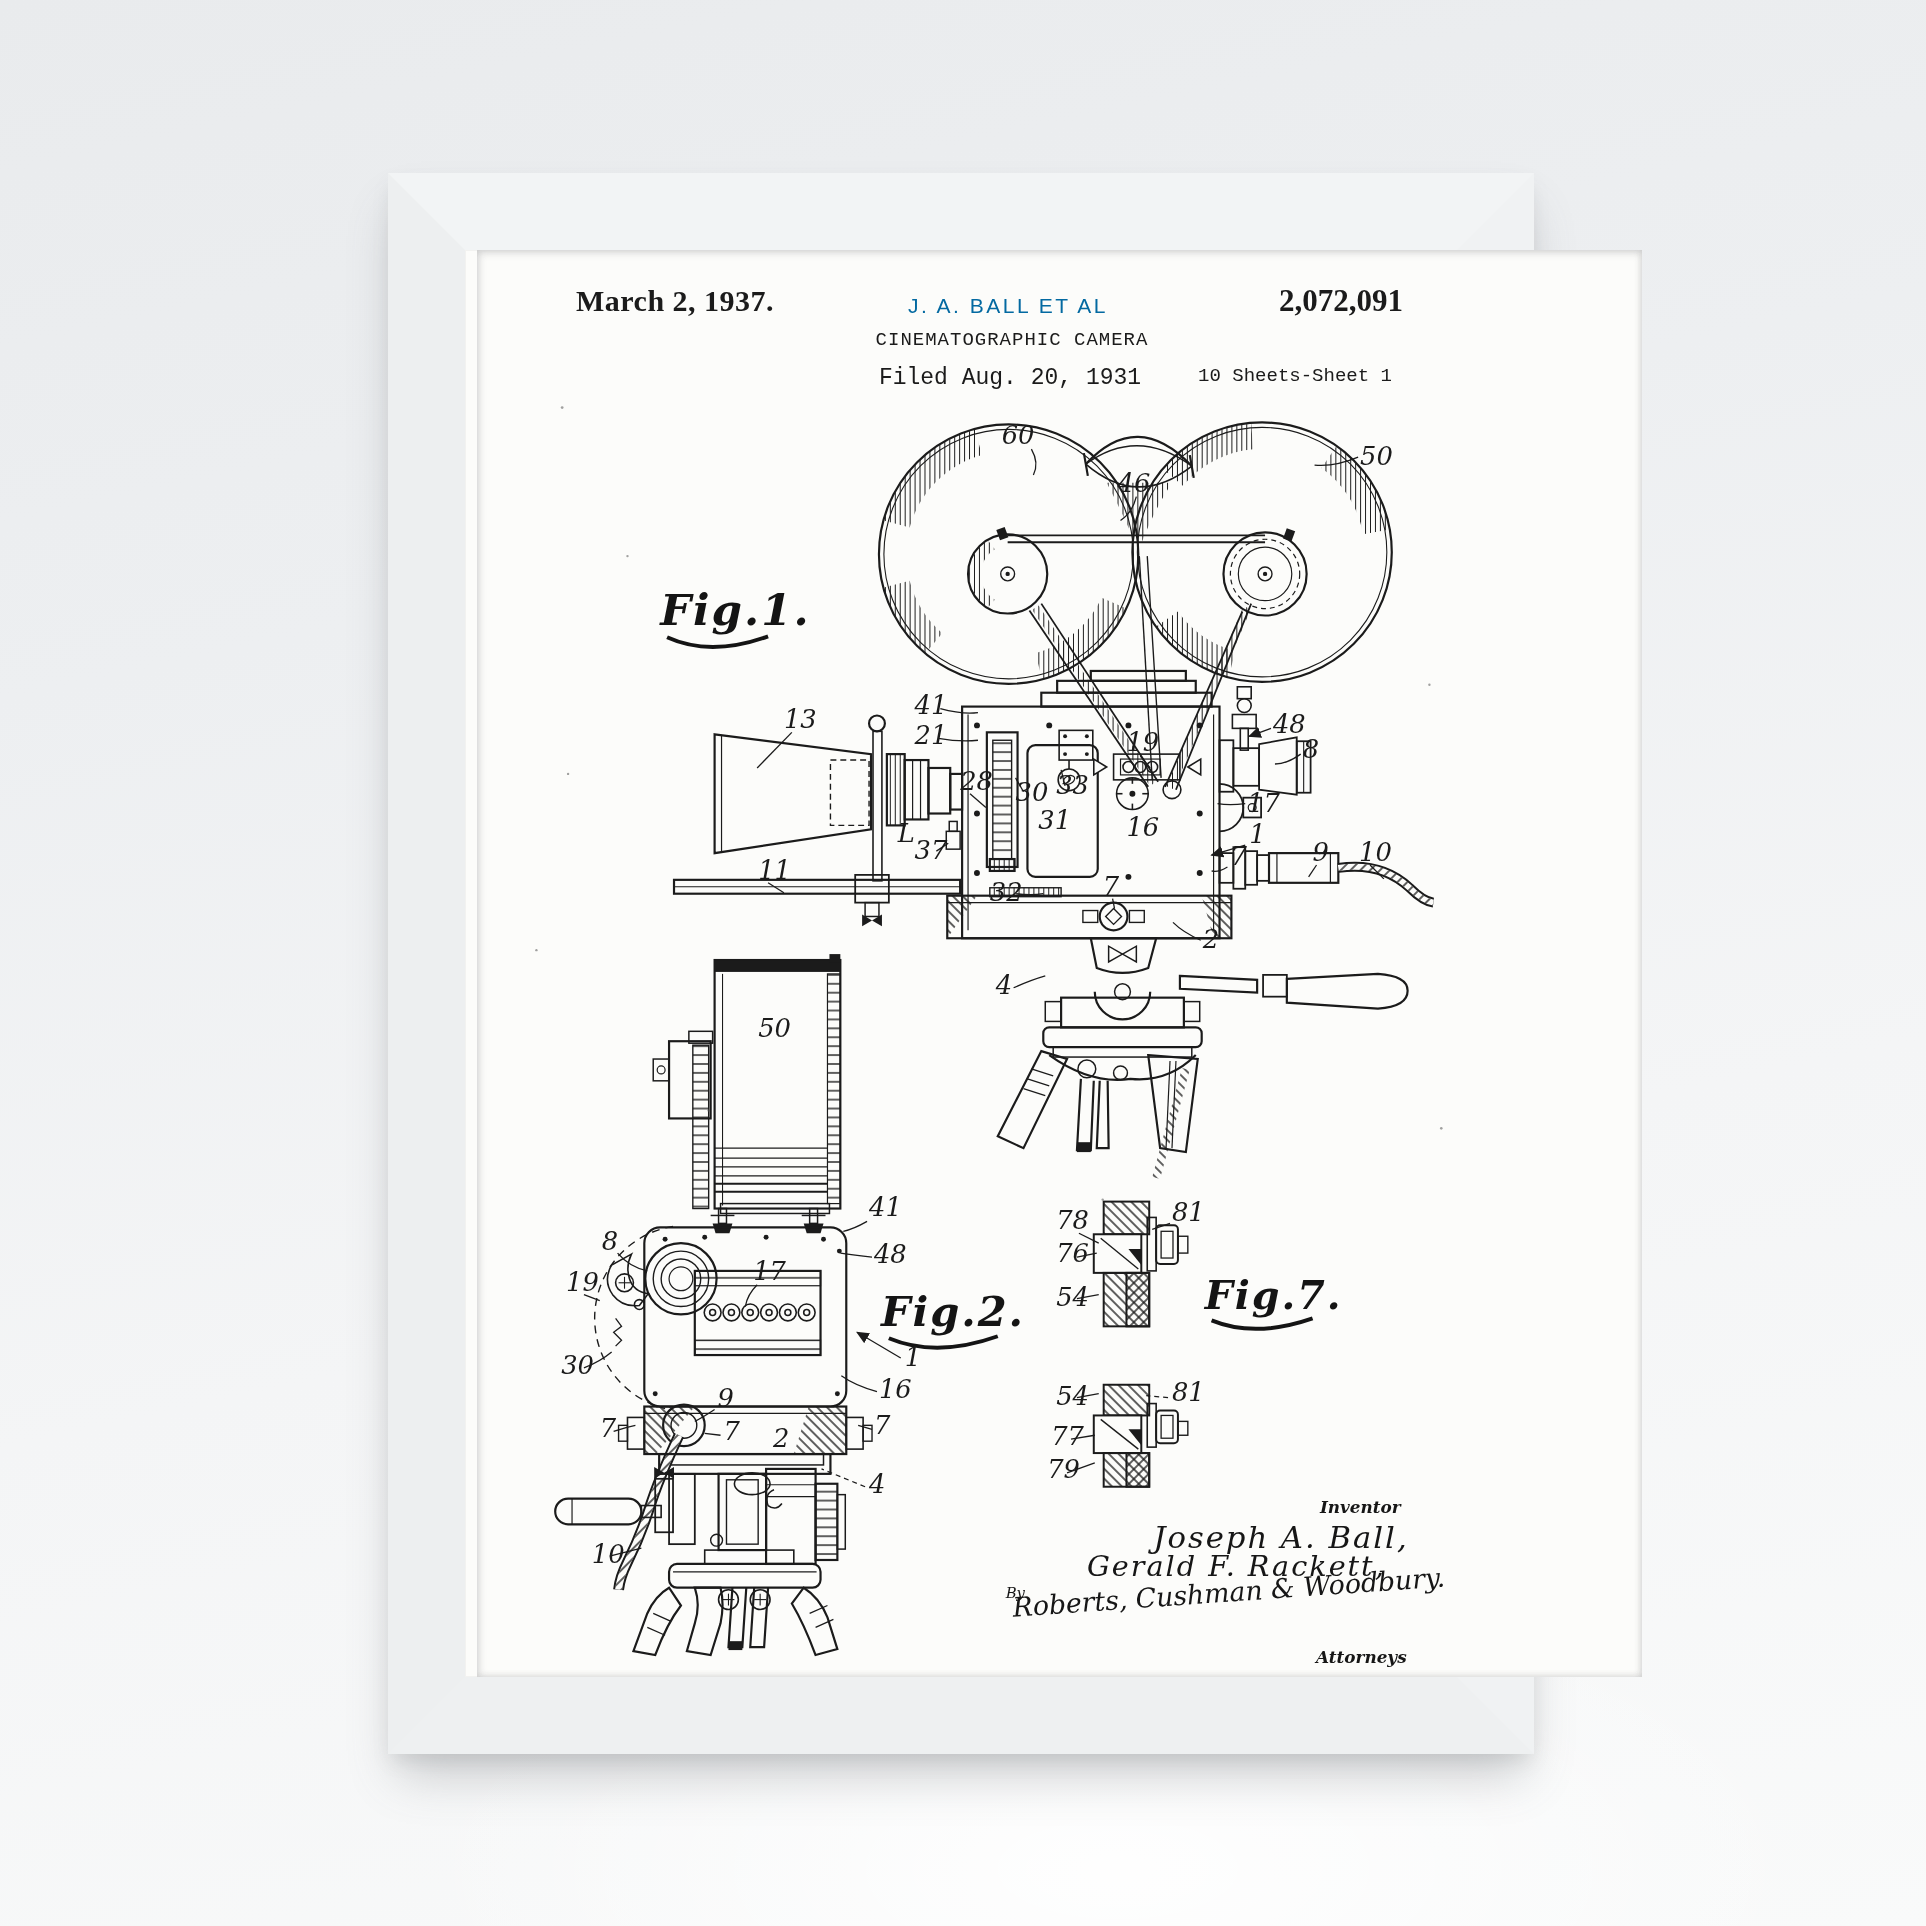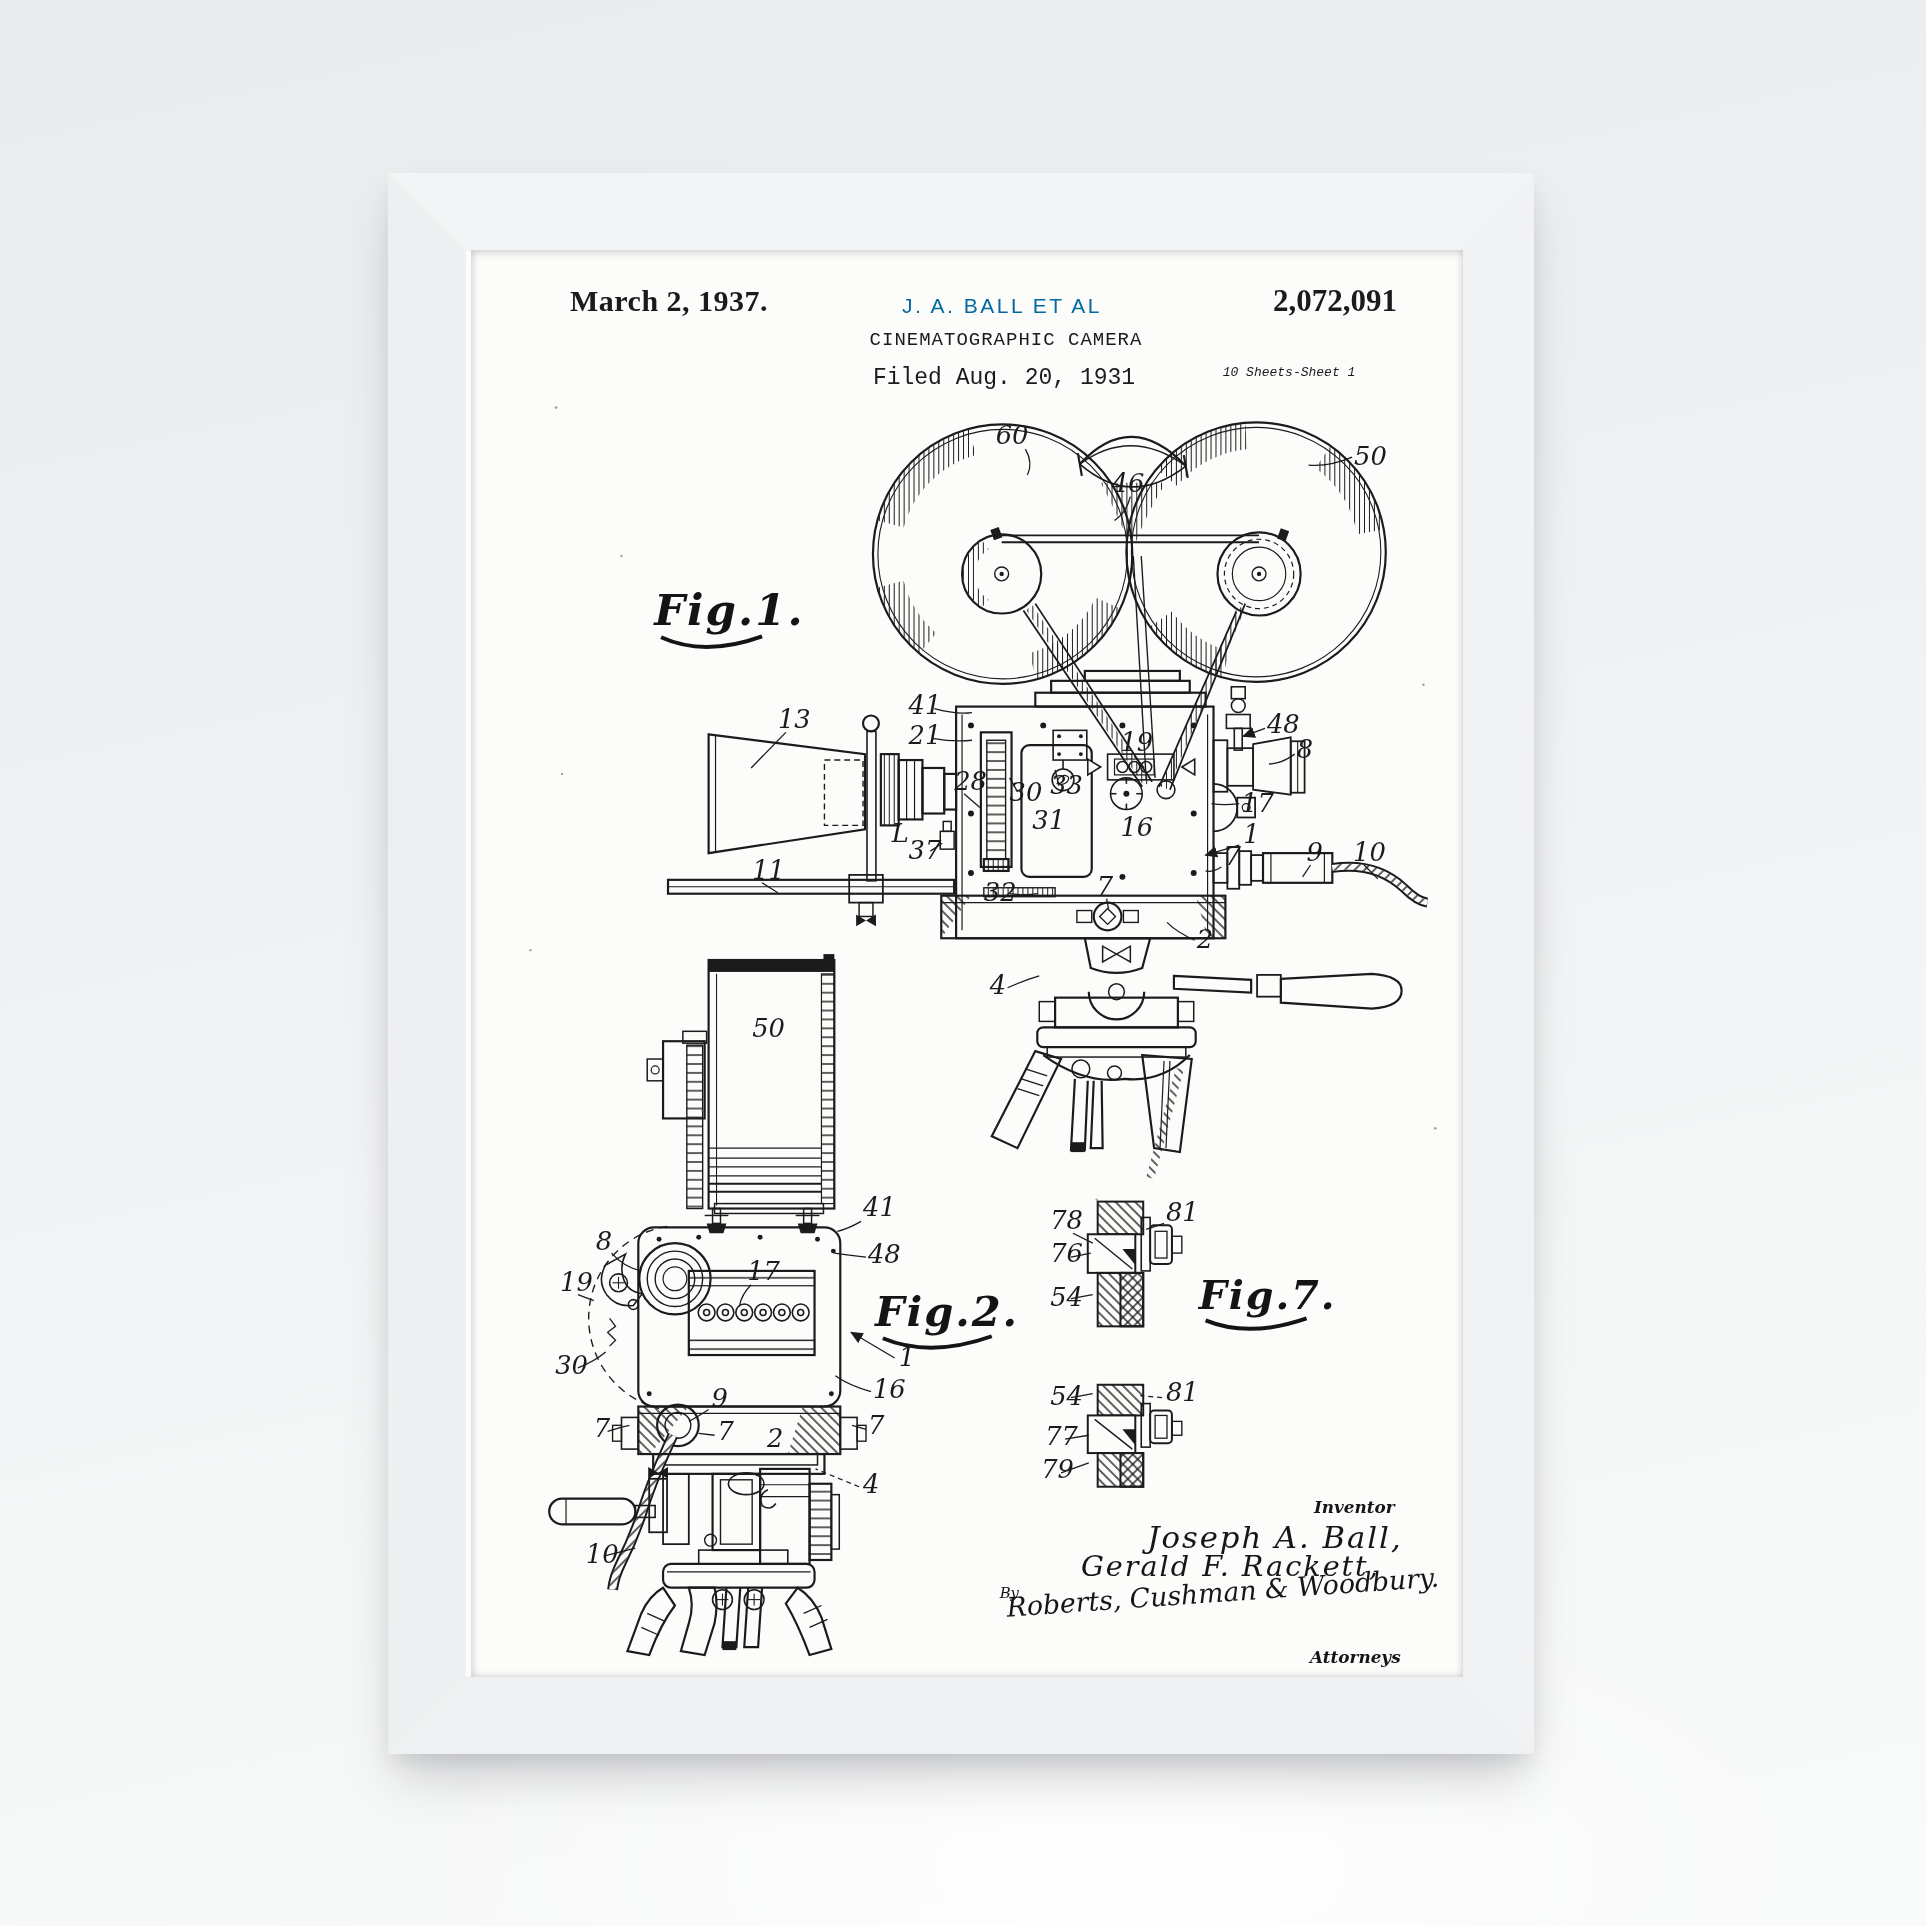--- a/index.html
+++ b/index.html
@@ -9,33 +9,33 @@
     background:
       radial-gradient(ellipse 1188px 495px at 58% 97%, rgba(255,255,255,.9) 0%, rgba(255,255,255,0) 60%),
       linear-gradient(168deg,#e9ebed 0%,#edeff1 30%,#f4f5f6 62%,#f9fafa 100%);}
   .frame{position:absolute;left:388px;top:173px;width:1146px;height:1581px;
     box-sizing:border-box;
     border-style:solid;border-width:77px;
     border-color:#f2f4f5 #f0f2f3 #eef0f1 #edeff0;
     box-shadow:0 30px 46px -10px rgba(95,100,105,.30), 0 10px 18px -4px rgba(120,125,130,.18),
                inset 0 0 0 1px rgba(0,0,0,.04);
     background:#fcfcfa;}
-  .paper{position:absolute;left:6px;top:0;width:992px;height:1427px;
+  .paper{position:absolute;left:12px;top:0;width:1165px;height:1427px;
     background:#fcfcfa;
     box-shadow:inset 0 3px 9px rgba(60,60,65,.14), inset 3px 0 8px rgba(60,60,65,.07),
                inset -2px 0 6px rgba(60,60,65,.05), inset 0 -2px 6px rgba(60,60,65,.06);}
   .ht{position:absolute;color:#1b1b1b;white-space:nowrap;}
   .date{left:99px;top:34px;font-size:30px;font-weight:bold;letter-spacing:0.5px;}
   .etal{left:531px;top:44px;transform:translateX(-50%);
         font-family:"Liberation Sans",sans-serif;font-size:21px;letter-spacing:2.5px;color:#0369a1;}
   .patno{left:926px;top:33px;transform:translateX(-100%);font-size:31px;font-weight:bold;text-align:center;}
   .mono{font-family:"Liberation Mono",monospace;}
   .title{left:535px;top:79px;transform:translateX(-50%);font-size:19px;letter-spacing:1px;}
   .filed{left:533px;top:115px;transform:translateX(-50%);font-size:23px;}
-  .sheet{left:818px;top:115px;transform:translateX(-50%);font-size:13px;font-style:italic;}
+  .sheet{left:818px;top:115px;transform:translateX(-50%);font-size:19px;}
   svg{position:absolute;left:0;top:0;}
   .num{font:italic 26px "DejaVu Serif",serif;fill:#1b1b1b;}
   .fig{font:italic bold 44px "DejaVu Serif",serif;fill:#141414;letter-spacing:2px;}
   .sig{font-style:italic;font-family:"DejaVu Serif",serif;fill:#161616;}
 </style>
 </head>
 <body>
 
 <div class="scene">
   <div class="frame">

